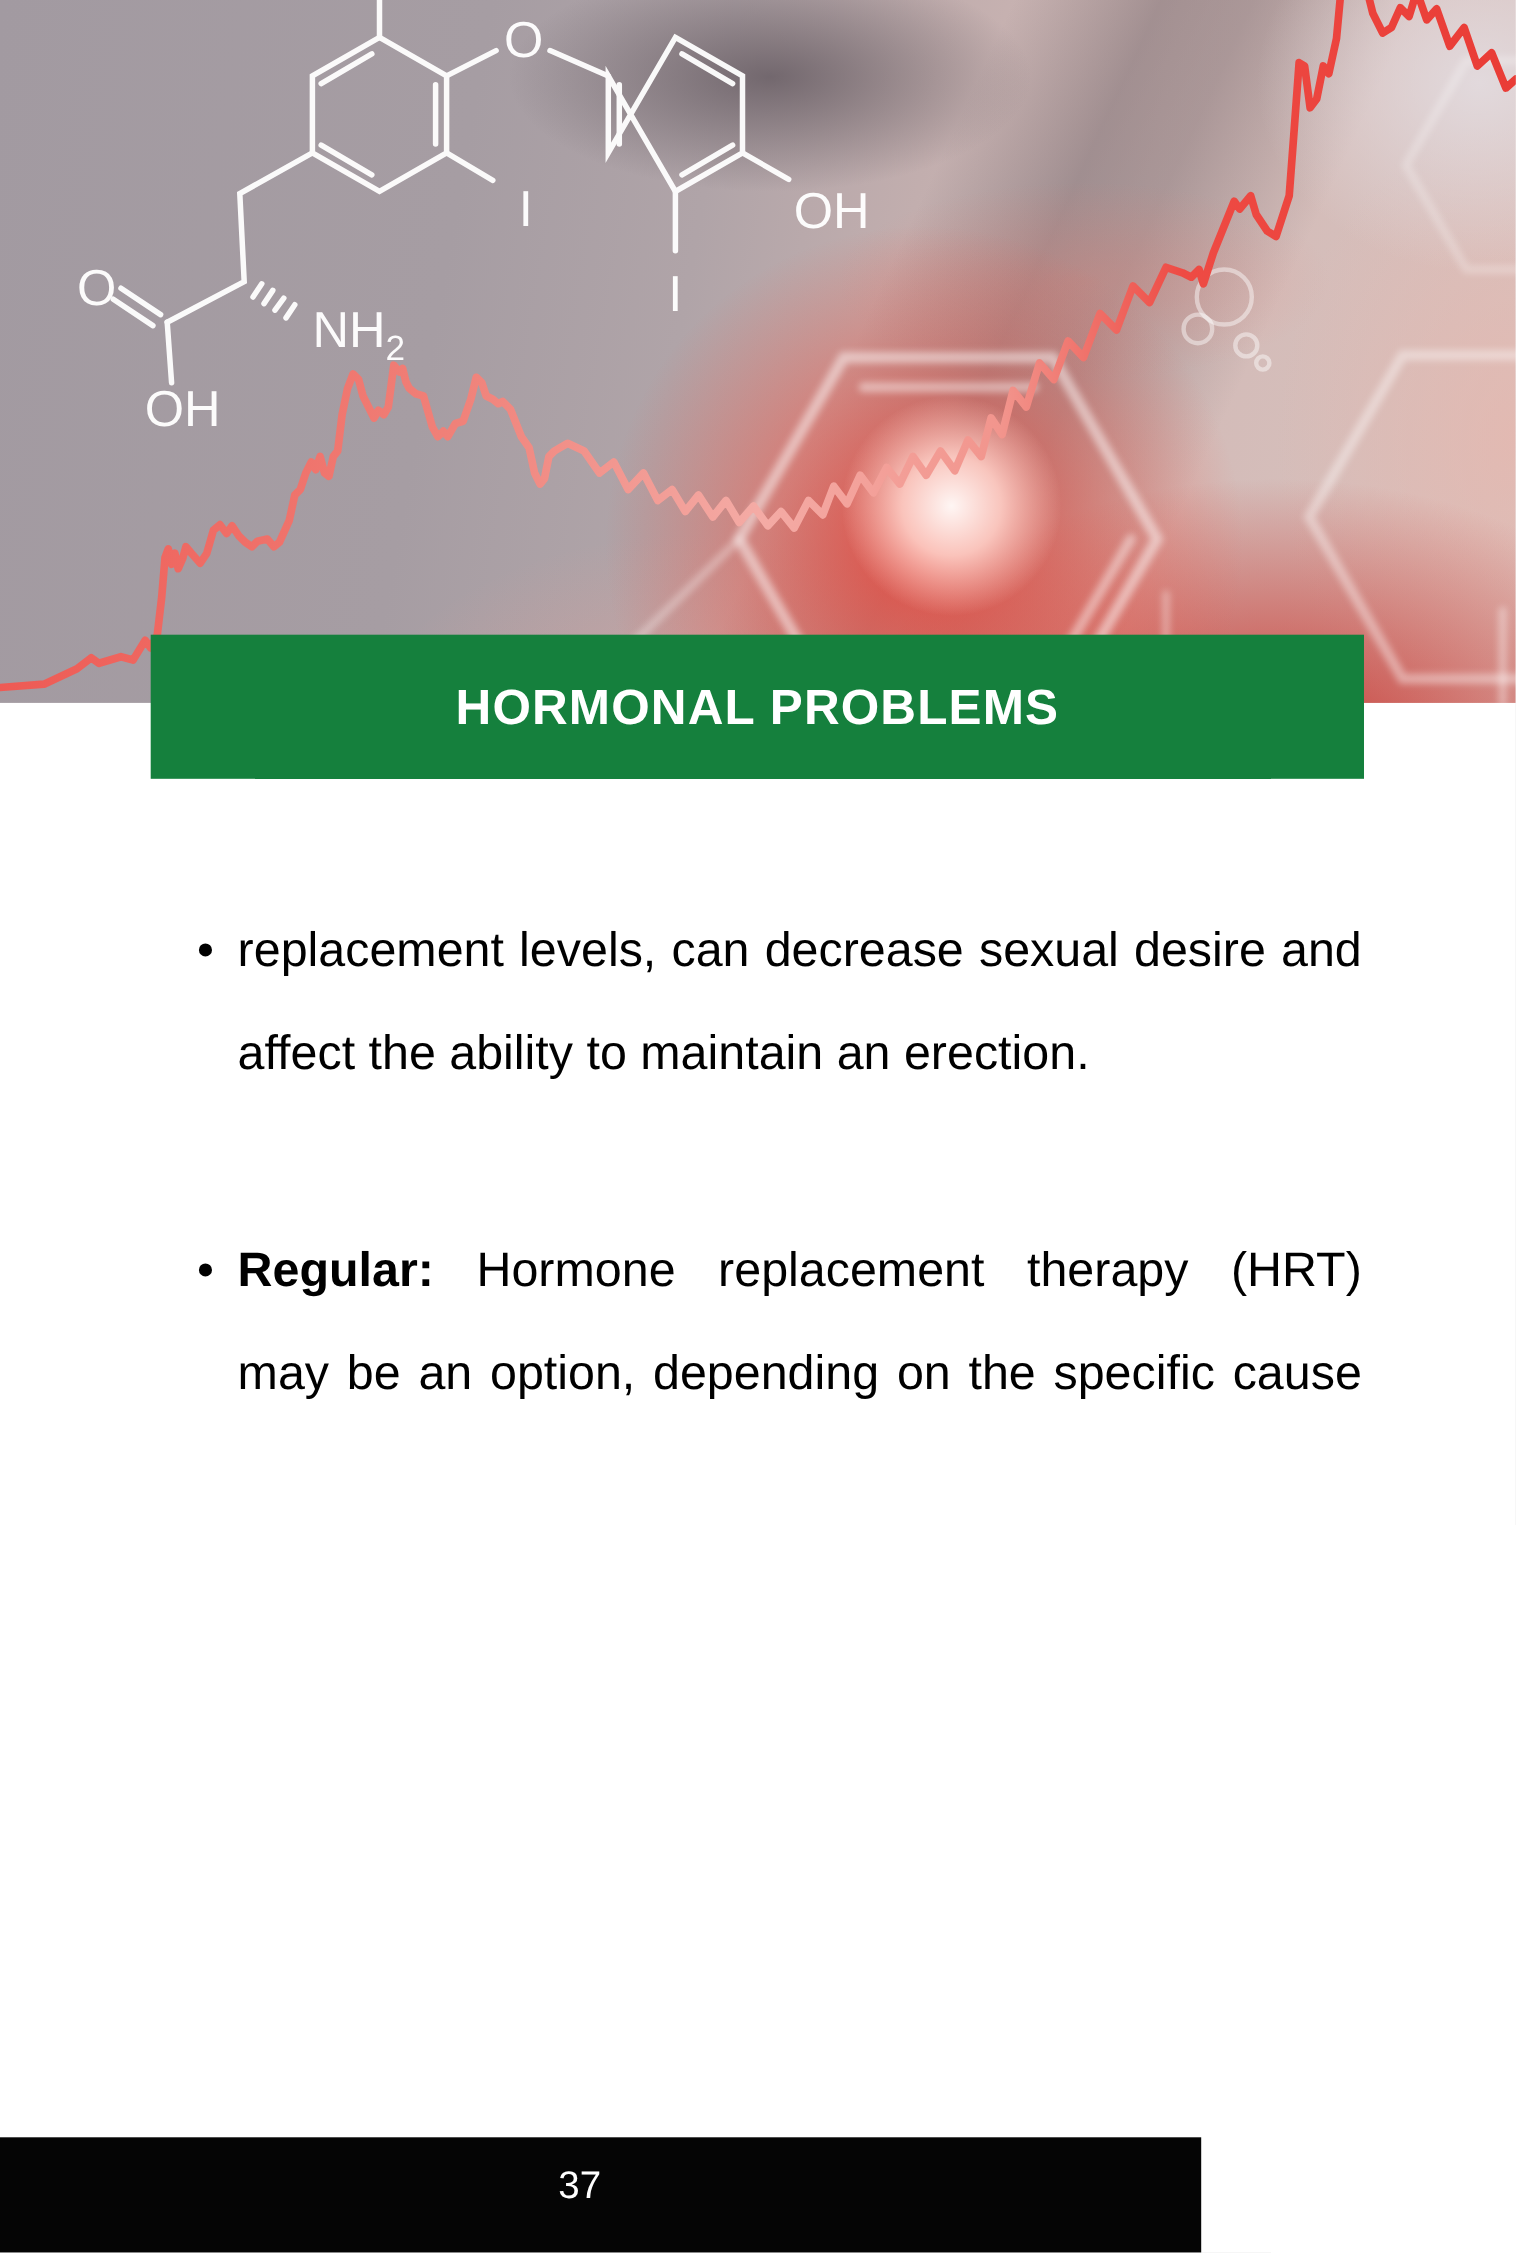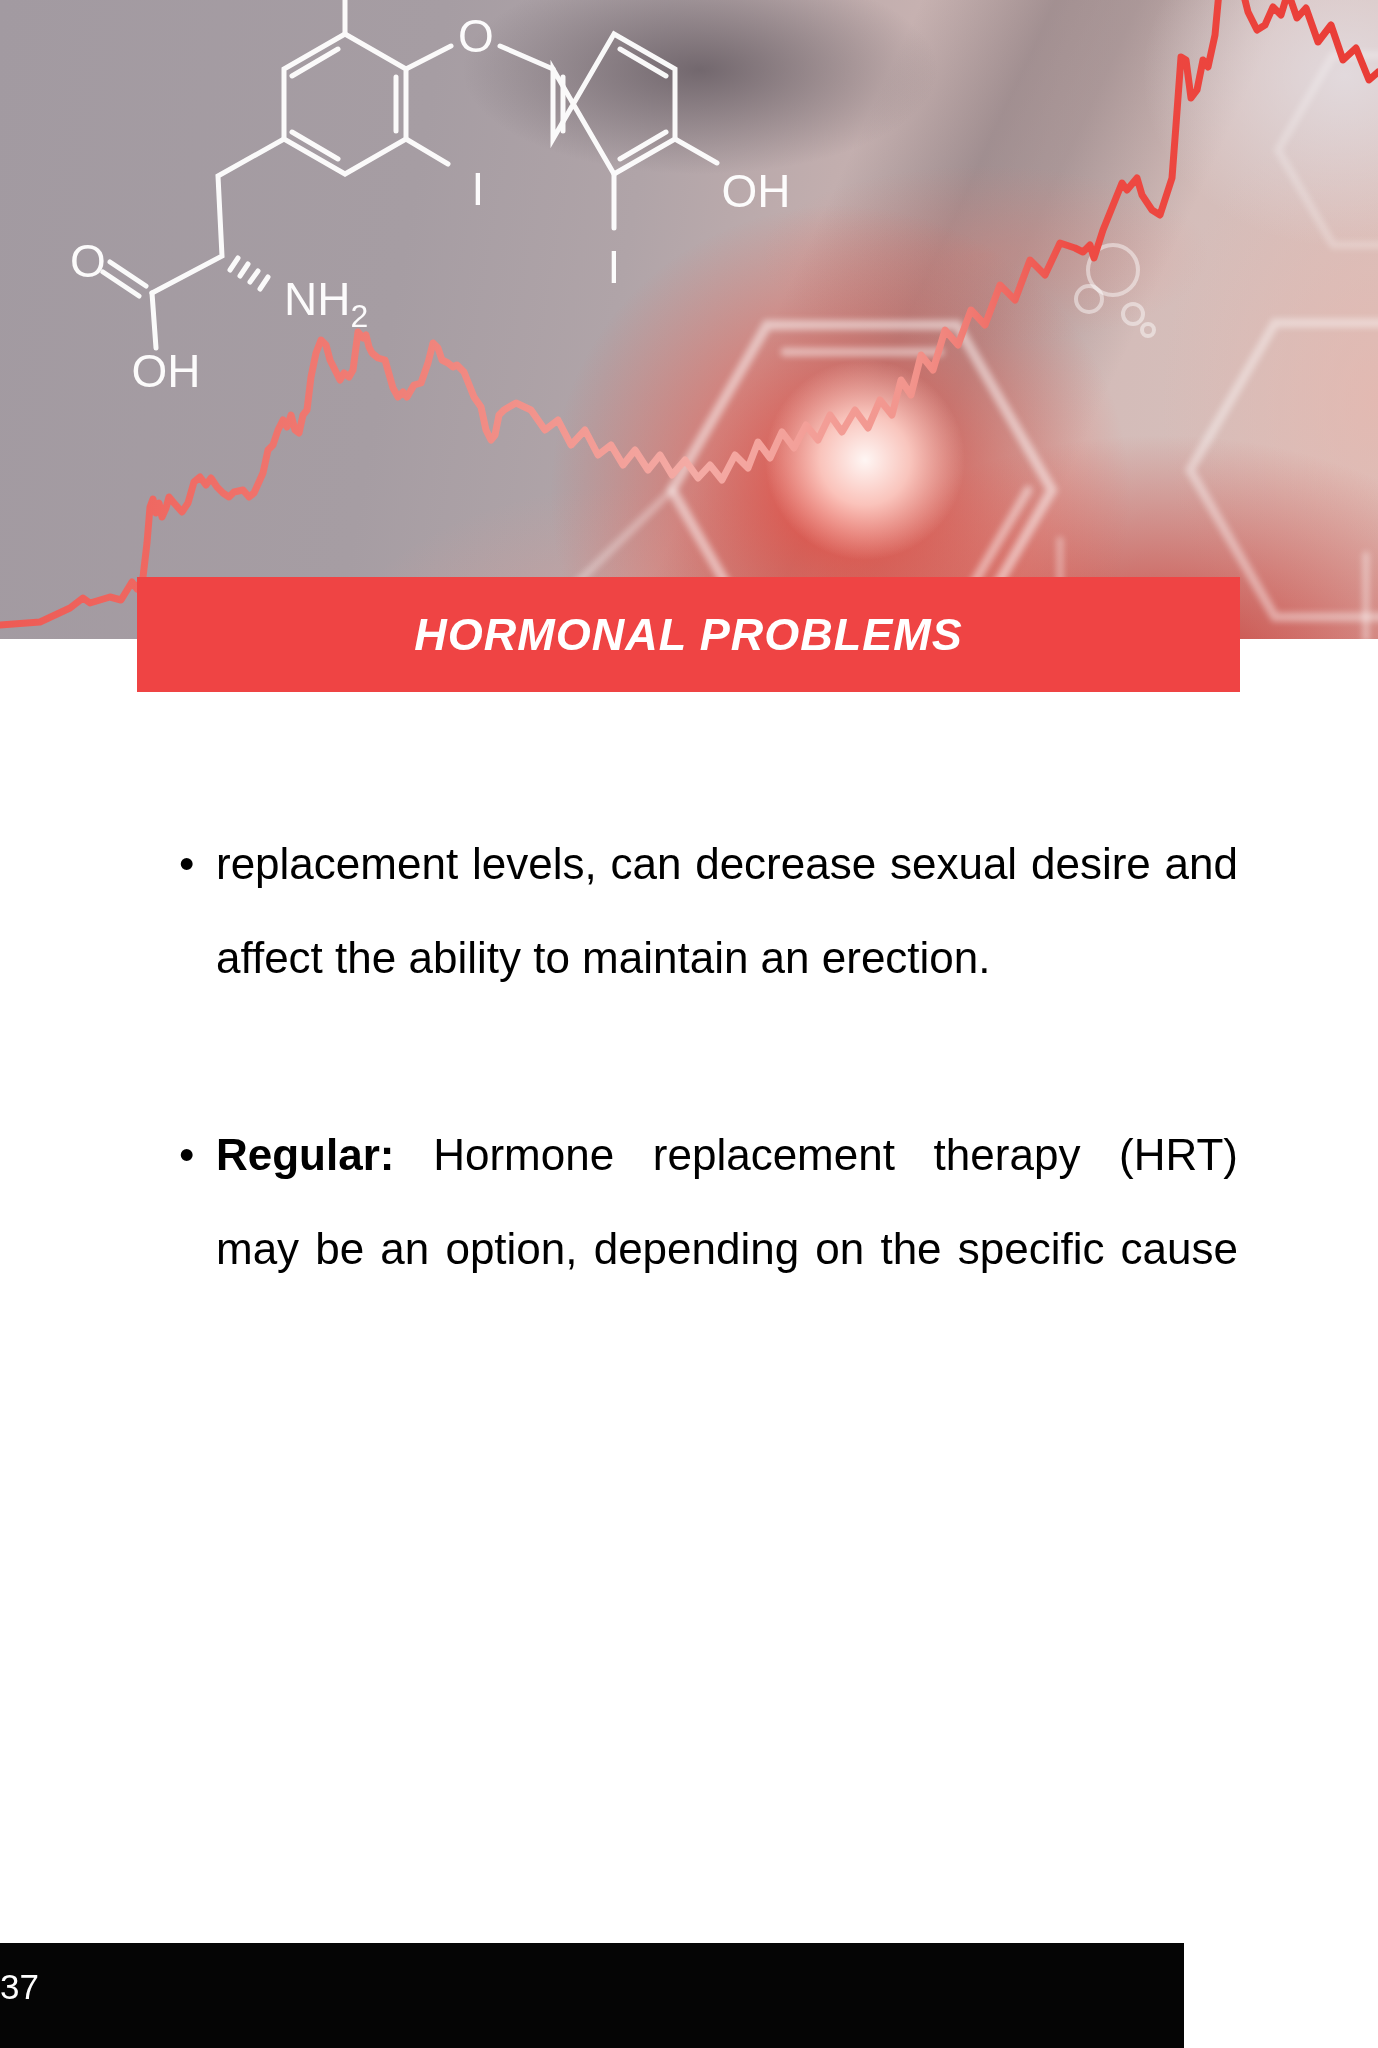--- a/index.html
+++ b/index.html
@@ -21,46 +21,45 @@
       radial-gradient(ellipse 300px 120px at 985px 255px, rgba(233,120,108,0.30) 0%, rgba(233,120,108,0) 75%),
       radial-gradient(ellipse 270px 230px at 1345px 75px, rgba(227,220,224,0.9) 0%, rgba(227,220,224,0) 75%),
       linear-gradient(115deg, rgba(0,0,0,0) 55%, rgba(93,82,90,0.40) 63%, rgba(93,82,90,0.34) 68%, rgba(0,0,0,0) 77%),
       radial-gradient(ellipse 290px 390px at 1378px 400px, rgba(233,180,170,0.60) 0%, rgba(233,180,170,0) 75%),
       linear-gradient(100deg, #a29aa1 0%, #a69da3 30%, #b0a4a8 45%, #c2aeae 58%, #d2bab7 72%, #d9c2be 100%);
   }
   .hero svg { position:absolute; left:0; top:0; }
 
   
   .banner {
-    position:absolute; left:137px; top:577px; width:1103px; height:115px;
-    background:#ef4444; display:flex; align-items:center; justify-content:center;
+    position:absolute; left:137px; top:577px; width:1103px; height:131px;
+    background:#15803d; display:flex; align-items:center; justify-content:center;
     z-index:5;
-    font-style:italic;
   }
   .banner h1 {
     color:#ffffff; font-size:45px; font-weight:bold; letter-spacing:1px;
   }
 
   
   .content { position:absolute; left:216px; top:817px; width:1022px; z-index:2; }
   .content ul { list-style:none; }
   .content li { position:relative; font-size:44px; line-height:94px; color:#000; }
   .content li + li { margin-top:103px; }
   .content li::before {
     content:"\2022"; position:absolute; left:-37px; top:0;
     font-size:44px; line-height:94px; color:#000;
   }
   .tline { text-align:justify; text-align-last:justify; }
   .tline.last { text-align:justify; text-align-last:left; }
   .tline b { font-weight:bold; }
 
   
   .footer {
-    position:absolute; left:0; top:1943px; width:1184px; height:105px;
-    background:#050505; color:#ffffff; text-align:left;
+    position:absolute; left:0; top:1943px; width:1092px; height:105px;
+    background:#050505; color:#ffffff; text-align:center;
     padding:24px 38px 0 0; font-size:35px; z-index:6;
   }
 </style>
 </head>
 <body>
 
 <div class="page">
 
   <div class="hero">
     <svg width="1378" height="639" viewBox="0 0 1378 639">

